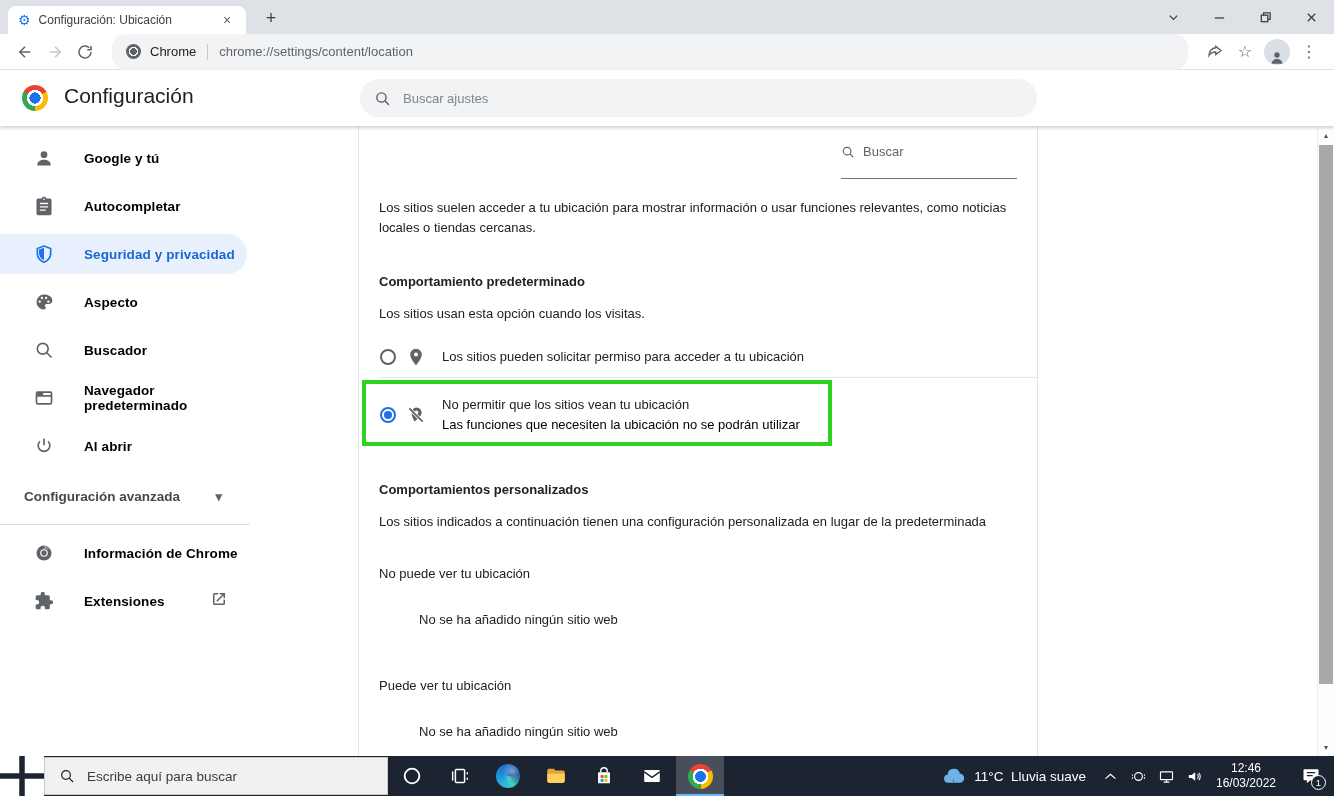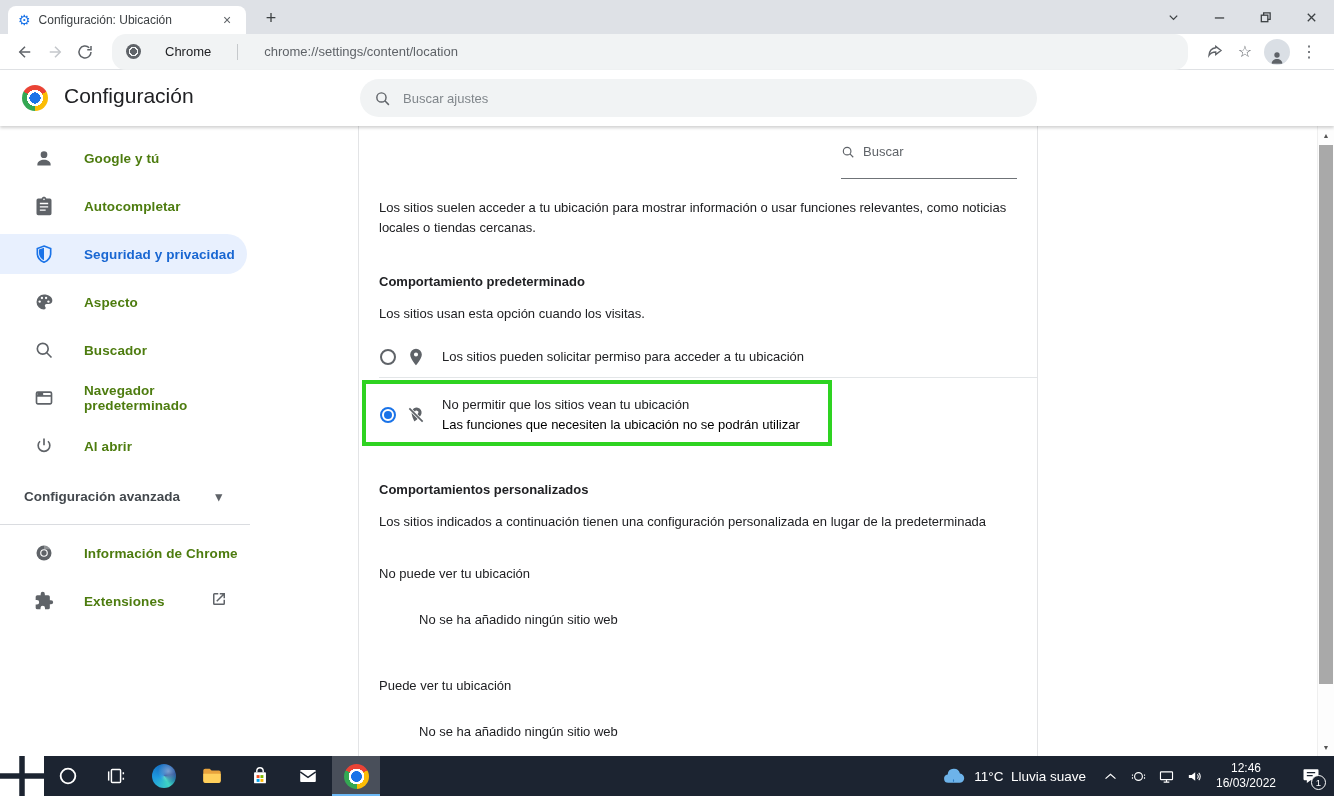--- a/index.html
+++ b/index.html
@@ -20,21 +20,21 @@
   .win-btn { width:46px; height:34px; display:flex; align-items:center; justify-content:center; color:#3c4043; }
   .win-btn svg { width:13px; height:13px; stroke:#3c4043; stroke-width:1.4; fill:none; }
 
   
   .toolbar { position:absolute; top:34px; left:0; right:0; height:36px; background:#fff;
              border-bottom:1px solid #e1e3e6; display:flex; align-items:center; padding:0 10px; }
   .nav-btn { width:30px; height:30px; display:flex; align-items:center; justify-content:center; }
   .nav-btn svg { width:18px; height:18px; fill:none; stroke:#5f6368; stroke-width:2; }
   .nav-btn.disabled svg { stroke:#c4c7cb; }
   .omnibox { flex:1; height:36px; margin:0 12px; border-radius:14px; background:#f1f3f4;
-             display:flex; align-items:center; padding:0 14px;gap:15px; }
+             display:flex; align-items:center; padding:0 14px; }
   .omni-glyph { width:15px; height:15px; border-radius:50%; flex:none;
                 background:radial-gradient(circle,#5f6368 0 30%,#f1f3f4 31% 45%,#5f6368 46% 100%); }
   .omni-label { font-size:13px; color:#202124; margin-left:9px; }
   .omni-sep { width:1px; height:16px; background:#c6c9cc; margin:0 11px; }
   .omni-url { font-size:13px; color:#5f6368; }
   .tool-ico { width:30px; height:30px; display:flex; align-items:center; justify-content:center;
               color:#5f6368; font-size:16px; }
   .tool-ico svg { width:18px; height:18px; fill:#5f6368; }
   .avatar { width:26px; height:26px; border-radius:50%; background:#dadfe5; display:flex;
             align-items:flex-end; justify-content:center; overflow:hidden; margin:0 4px; }
@@ -57,21 +57,21 @@
 
   
   .page { position:absolute; top:126px; left:0; right:0; bottom:40px; background:#fff; }
 
   
   .sidebar { position:absolute; left:0; top:0; width:250px; }
   .side-item { height:40px; margin:8px 0; display:flex; align-items:center; border-radius:0 24px 24px 0; cursor:pointer; }
   .side-item:first-child { margin-top:12px; }
   .side-item .ico { width:20px; height:20px; margin-left:34px; flex:none; }
   .side-item .ico svg { width:20px; height:20px; }
-  .side-item .lbl { margin-left:30px; font-size:13.5px; font-weight:bold; color:#4d7c0f; letter-spacing:.1px; }
+  .side-item .lbl { margin-left:30px; font-size:13.5px; font-weight:bold; color:#000000; letter-spacing:.1px; }
   .side-item.selected { background:#e8f0fe; width:247px; }
   .side-item.selected .lbl { color:#1967d2; }
   .side-adv { margin:10px 0 0 24px; width:198px; height:40px; display:flex; align-items:center;
               justify-content:space-between; font-size:13.5px; font-weight:bold; color:#43484d; }
   .side-adv .caret { color:#5f6368; font-size:13px; }
   .side-div { margin-top:8px; border-top:1px solid #dadce0; }
   .side-item .ext-link { margin-left:auto; margin-right:22px; }
   .ext-link svg { width:18px; height:18px; fill:#5f6368; }
 
   
@@ -385,20 +385,27 @@
 
   <div class="taskbar">
     <div class="tb-start">
       <svg viewBox="0 0 16 16">
           <rect x="0" y="0" width="7" height="7" fill="#fff"></rect>
           <rect x="9" y="0" width="7" height="7" fill="#fff"></rect>
           <rect x="0" y="9" width="7" height="7" fill="#fff"></rect>
           <rect x="9" y="9" width="7" height="7" fill="#fff"></rect>
         </svg>
     </div>
+    <div class="tb-search">
+      <svg viewBox="0 0 24 24">
+          <circle cx="10.5" cy="10.5" r="6.5"></circle>
+          <path d="M15.3 15.3L21 21"></path>
+        </svg>
+      <input placeholder="Escribe aquí para buscar" style="">
+    </div>
     <div class="tb-btn">
       <svg viewBox="0 0 24 24">
           <circle cx="12" cy="12" r="8" fill="none" stroke="#fff" stroke-width="2"></circle>
         </svg>
       </div>
     <div class="tb-btn">
       <svg viewBox="0 0 24 24" fill="none" stroke="#fff" stroke-width="1.6">
           <rect x="7" y="5" width="10" height="14" rx="1"></rect>
           <path d="M4 7v10"></path>
           <path d="M20 8v2M20 14v2"></path>

